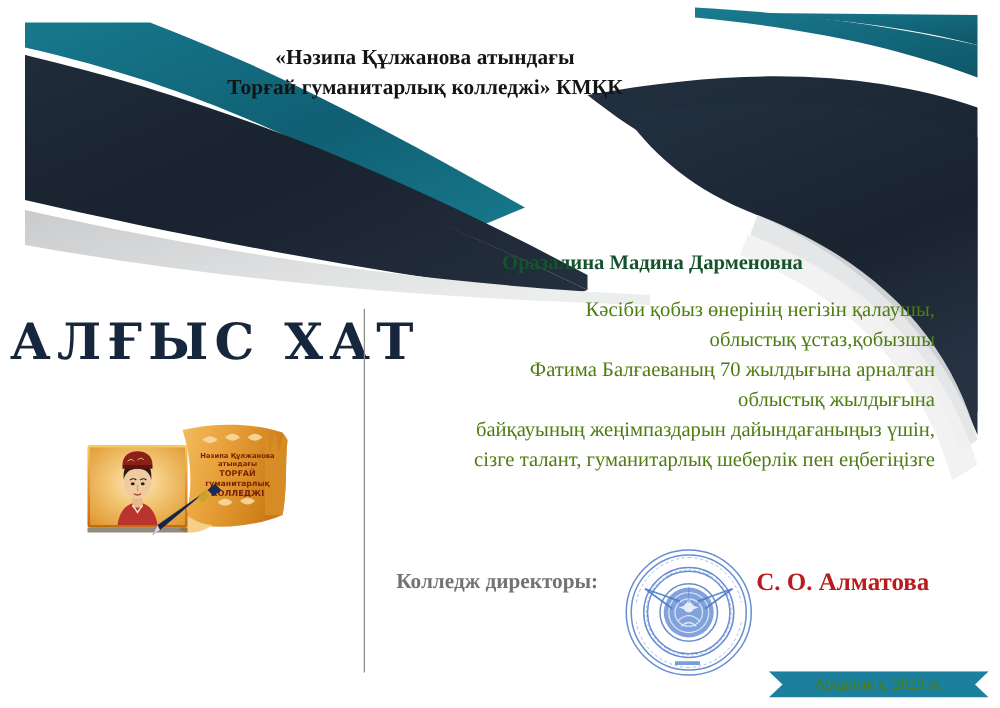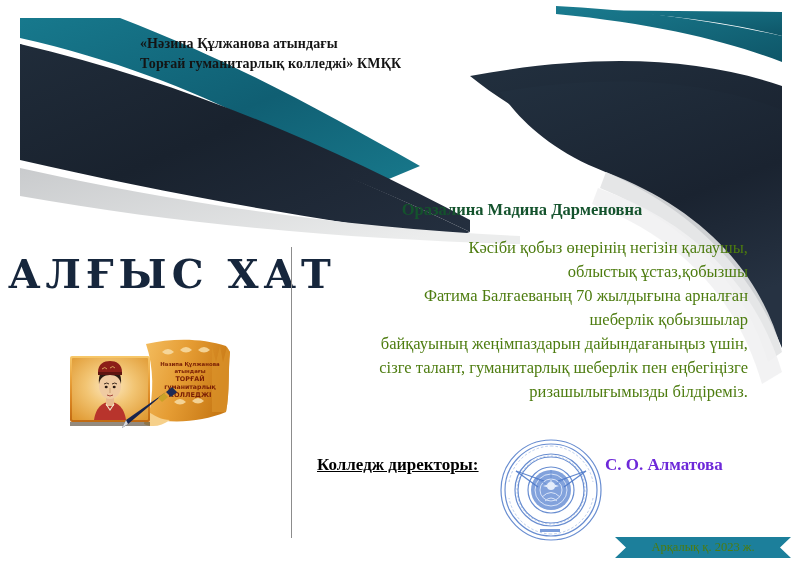--- a/index.html
+++ b/index.html
@@ -23,22 +23,23 @@
     left: 0; top: 0;
     width: 800px; height: 566px;
     pointer-events: none;
   }
   
   .header-text {
     position: absolute;
     left: 140px;
     top: 34px;
     width: 400px;
-    font-family: "Liberation Serif", serif;
-    font-size: 14px;
+    text-align: center;
+    font-family: "Liberation Serif", serif;
+    font-size: 17px;
     font-weight: bold;
     line-height: 1.42;
     color: #141414;
     letter-spacing: 0.1px;
   }
   .header-text div { white-space: nowrap; }
 
   
   .title {
     position: absolute;
@@ -109,32 +110,31 @@
     width: 460px;
     height: 34px;
   }
   .sig-label {
     position: absolute;
     left: 21px;
     top: 0;
     font-family: "Liberation Serif", serif;
     font-size: 17px;
     font-weight: bold;
-    color: #000000;
-    white-space: nowrap;
-    text-decoration: underline;
+    color: #737373;
+    white-space: nowrap;
   }
   .sig-name {
     position: absolute;
     left: 309px;
     top: 0;
     font-family: "Liberation Serif", serif;
-    font-size: 17px;
-    font-weight: bold;
-    color: #6d28d9;
+    font-size: 20px;
+    font-weight: bold;
+    color: #b91c1c;
     white-space: nowrap;
   }
   
   .stamp {
     position: absolute;
     left: 498px;
     top: 437px;
     width: 106px;
     height: 106px;
     opacity: 0.92;
@@ -317,24 +317,23 @@
       <path d="M96,62 l6,-5 l4,4 l-6,5 Z" fill="#c9a227"></path>
       <path d="M104,56 l6,-5 l5,5 l-6,5 Z" fill="#1d2a55"></path>
     </g>
   </svg>
 
   <div class="body-block">
     <div class="recipient">Оразалина Мадина Дарменовна</div>
     <div class="body-line">Кәсіби қобыз өнерінің негізін қалаушы,</div>
     <div class="body-line">облыстық ұстаз,қобызшы</div>
     <div class="body-line">Фатима Балғаеваның 70 жылдығына арналған</div>
-    <div class="body-line">шеберлік қобызшылар</div>
+    <div class="body-line">облыстық жылдығына</div>
     <div class="body-line">байқауының жеңімпаздарын дайындағаныңыз үшін,</div>
     <div class="body-line">сізге талант, гуманитарлық шеберлік пен еңбегіңізге</div>
-    <div class="body-line">ризашылығымызды білдіреміз.</div>
   </div>
 
   <div class="sig-row">
     <div class="sig-label">Колледж директоры:</div>
     <div class="sig-name">С. О. Алматова</div>
   </div>
 
   <svg class="stamp" viewBox="0 0 106 106">
     <g fill="none" stroke="#3f6ec4" stroke-width="1.2" opacity="0.85">
       <circle cx="53" cy="53" r="50"></circle>

